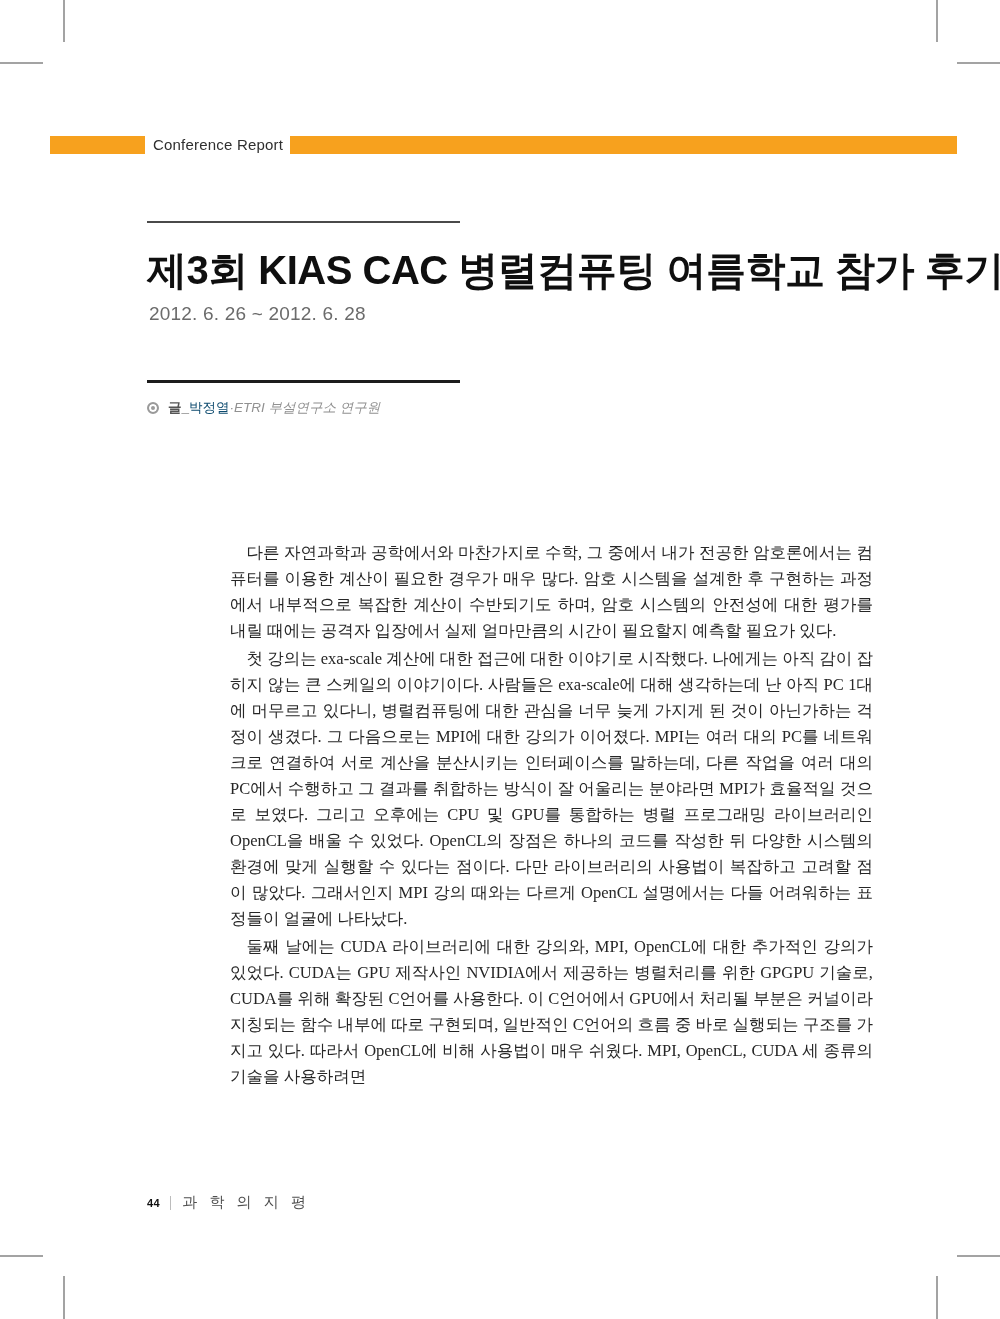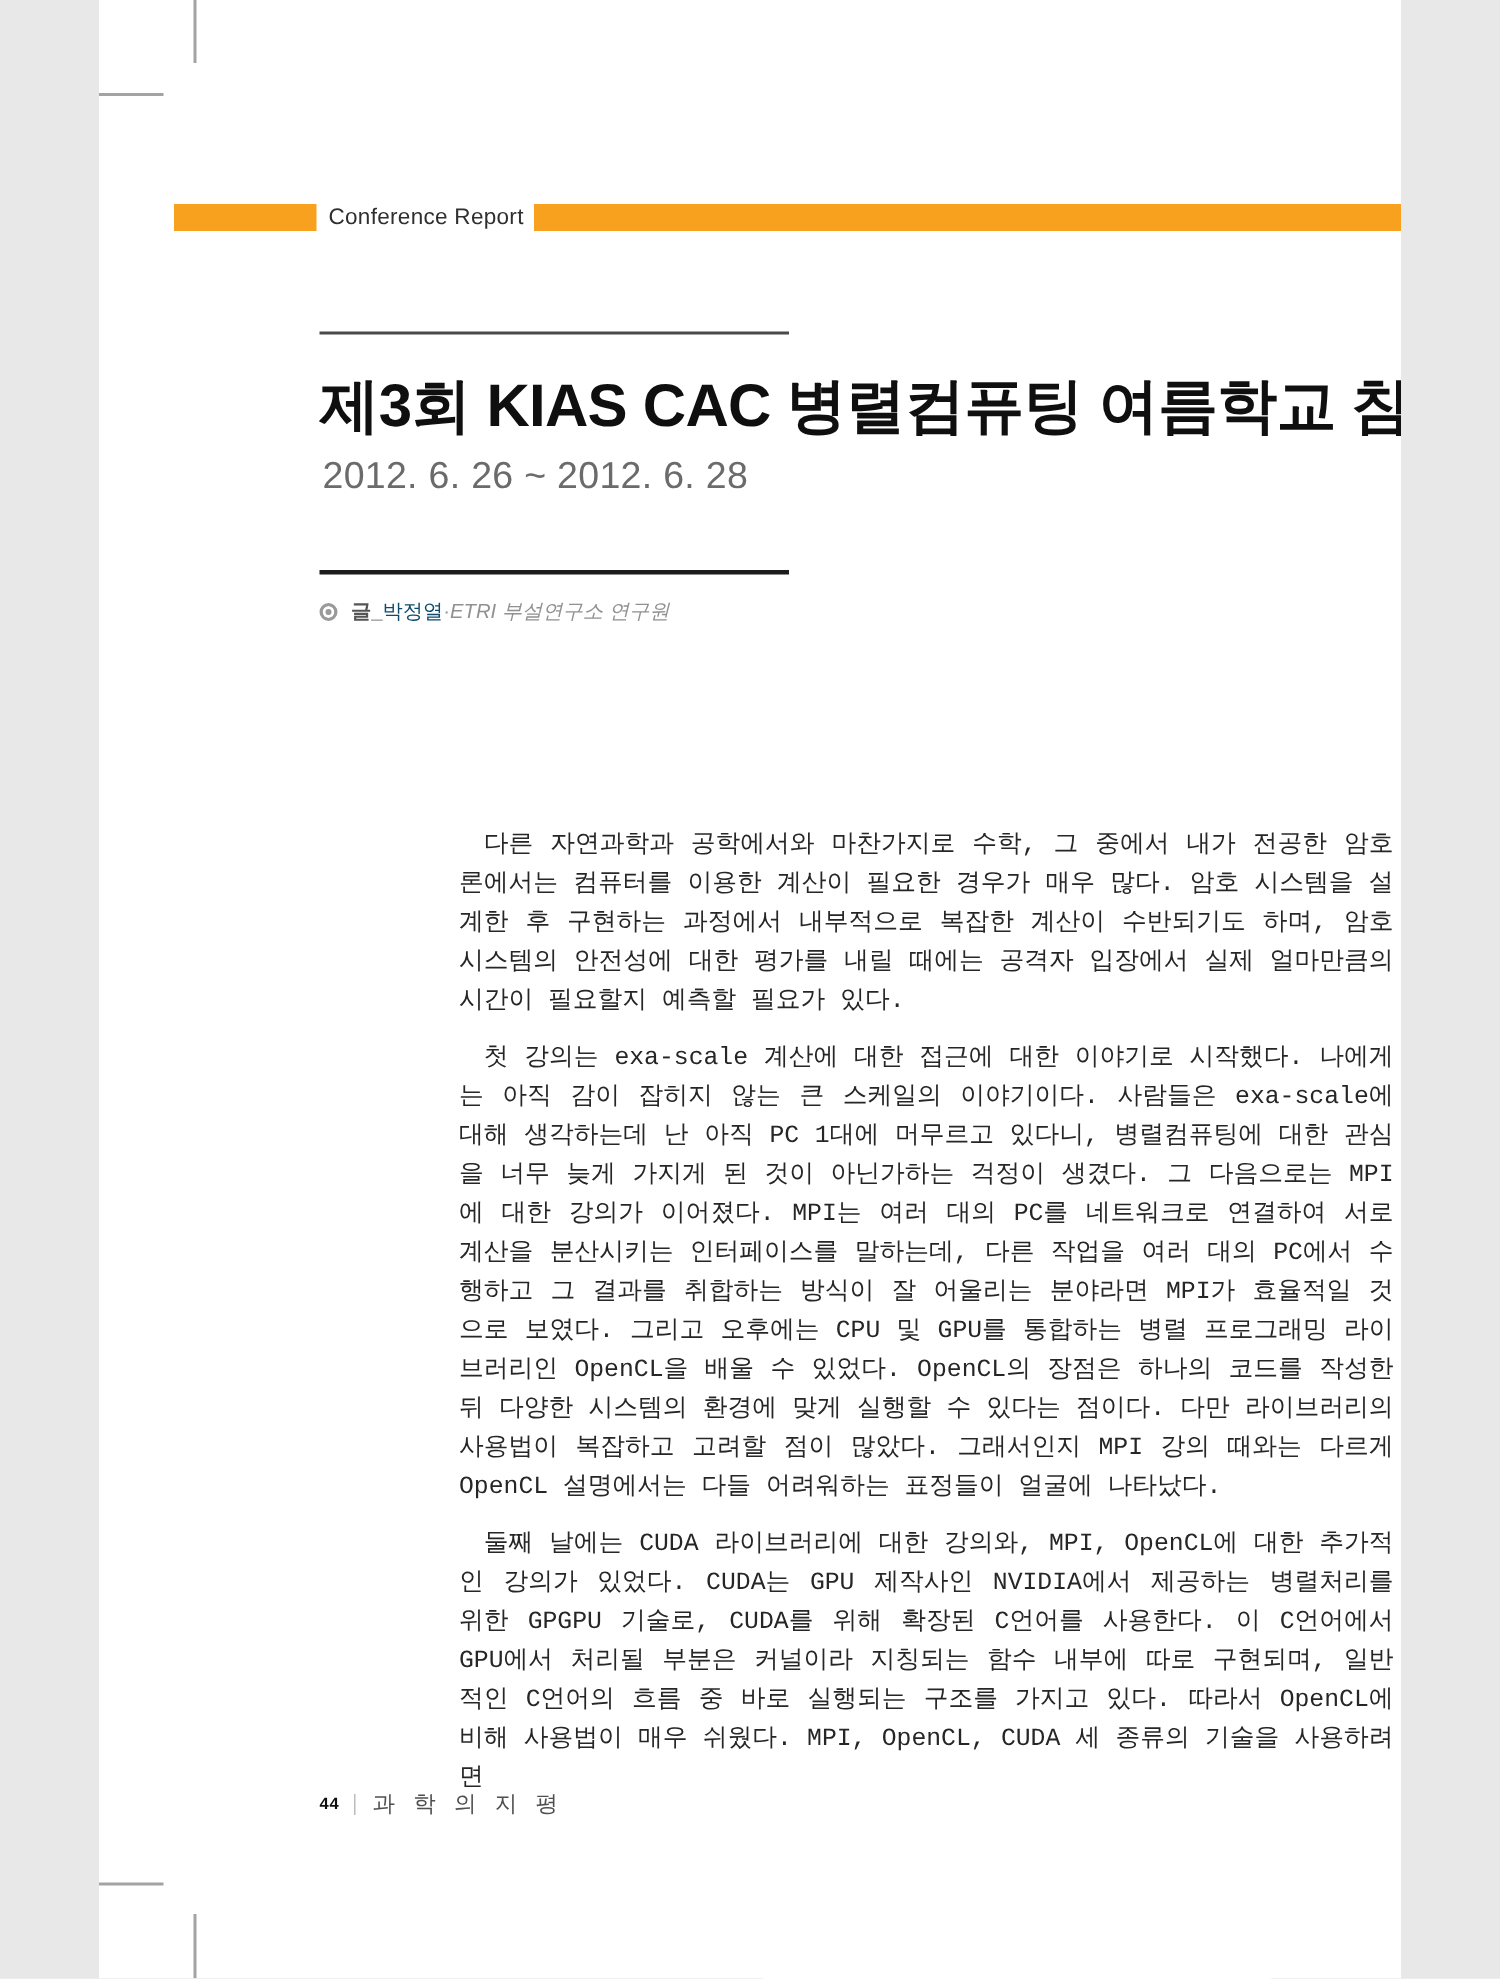--- a/index.html
+++ b/index.html
@@ -1,18 +1,18 @@
 <!DOCTYPE html>
 <html><head>
 <meta charset="utf-8">
 <style>
   html, body { margin: 0; padding: 0; background: #e8e8e8; }
   .page {
     position: relative;
-    width: 868px;
+    width: 1000px;
     height: 1319px;
     margin: 0 auto;
     background: #ffffff;
     overflow: hidden;
     font-family: "Liberation Sans", sans-serif;
   }
 
   
   .cm { position: absolute; background: #a3a3a3; }
   .cm-tl-v { left: 63px;  top: 0;       width: 1.5px; height: 42px; }
@@ -59,21 +59,21 @@
     font-size: 40px;
     font-weight: bold;
     letter-spacing: -0.5px;
     color: #0f0f0f;
     font-family: "Liberation Sans", sans-serif;
     white-space: nowrap;
   }
   .date-range {
     position: absolute;
     left: 149px; top: 303px;
-    font-size: 25px;
+    font-size: 19px;
     color: #6b6b6b;
     letter-spacing: 0.2px;
   }
   .rule-thick {
     position: absolute;
     left: 147px; top: 380px;
     width: 313px; height: 3px;
     background: #1c1c1c;
   }
 
@@ -102,26 +102,25 @@
 
   
   .body-col {
     position: absolute;
     left: 228px; top: 538px;
     width: 647px;
     color: #262626;
     font-family: "Liberation Serif", serif;
   }
   .body-col p {
-    margin: 12px;
+    margin: 2px;
     font-size: 16.5px;
     line-height: 26px;
     text-align: justify;
     text-indent: 1em;
-    font-family: Liberation Mono, monospace;
   }
 
   
   .page-footer {
     position: absolute;
     left: 147px; top: 1193px;
     display: flex;
     align-items: center;
   }
   .page-number {

